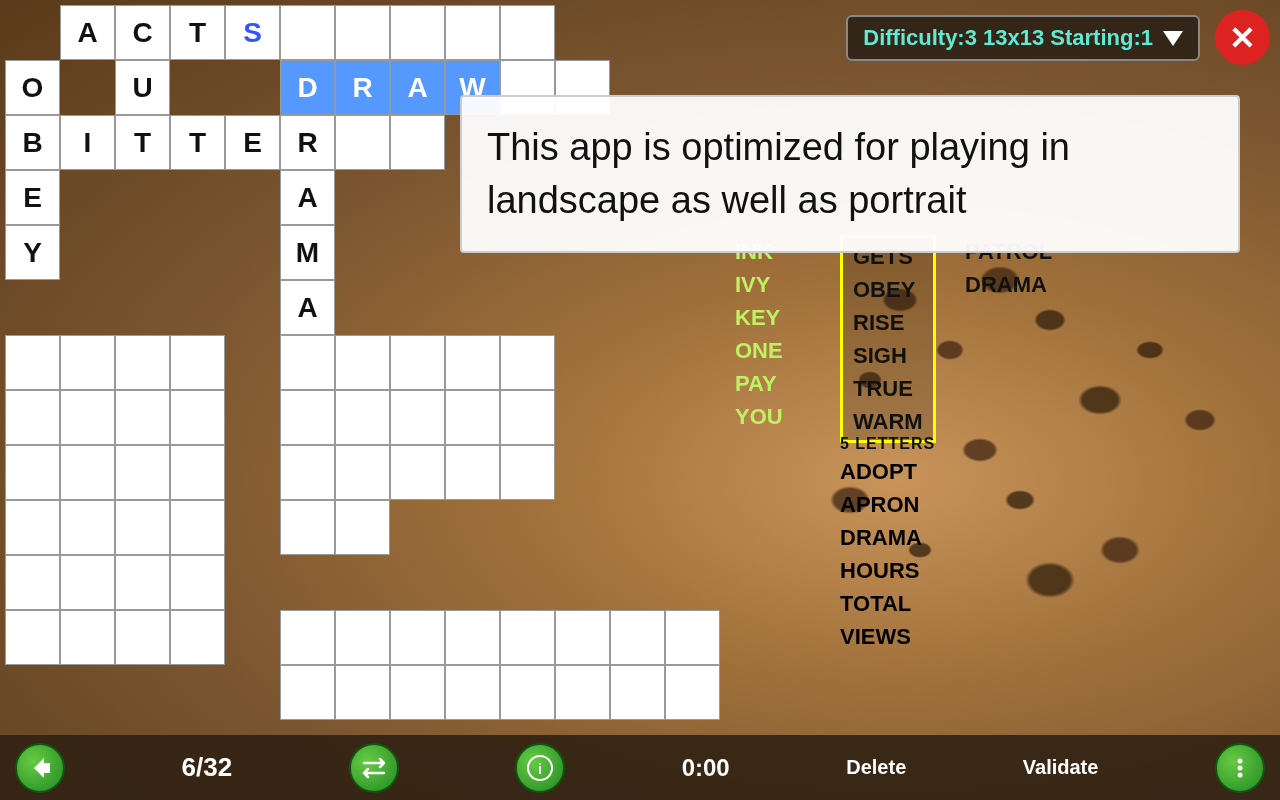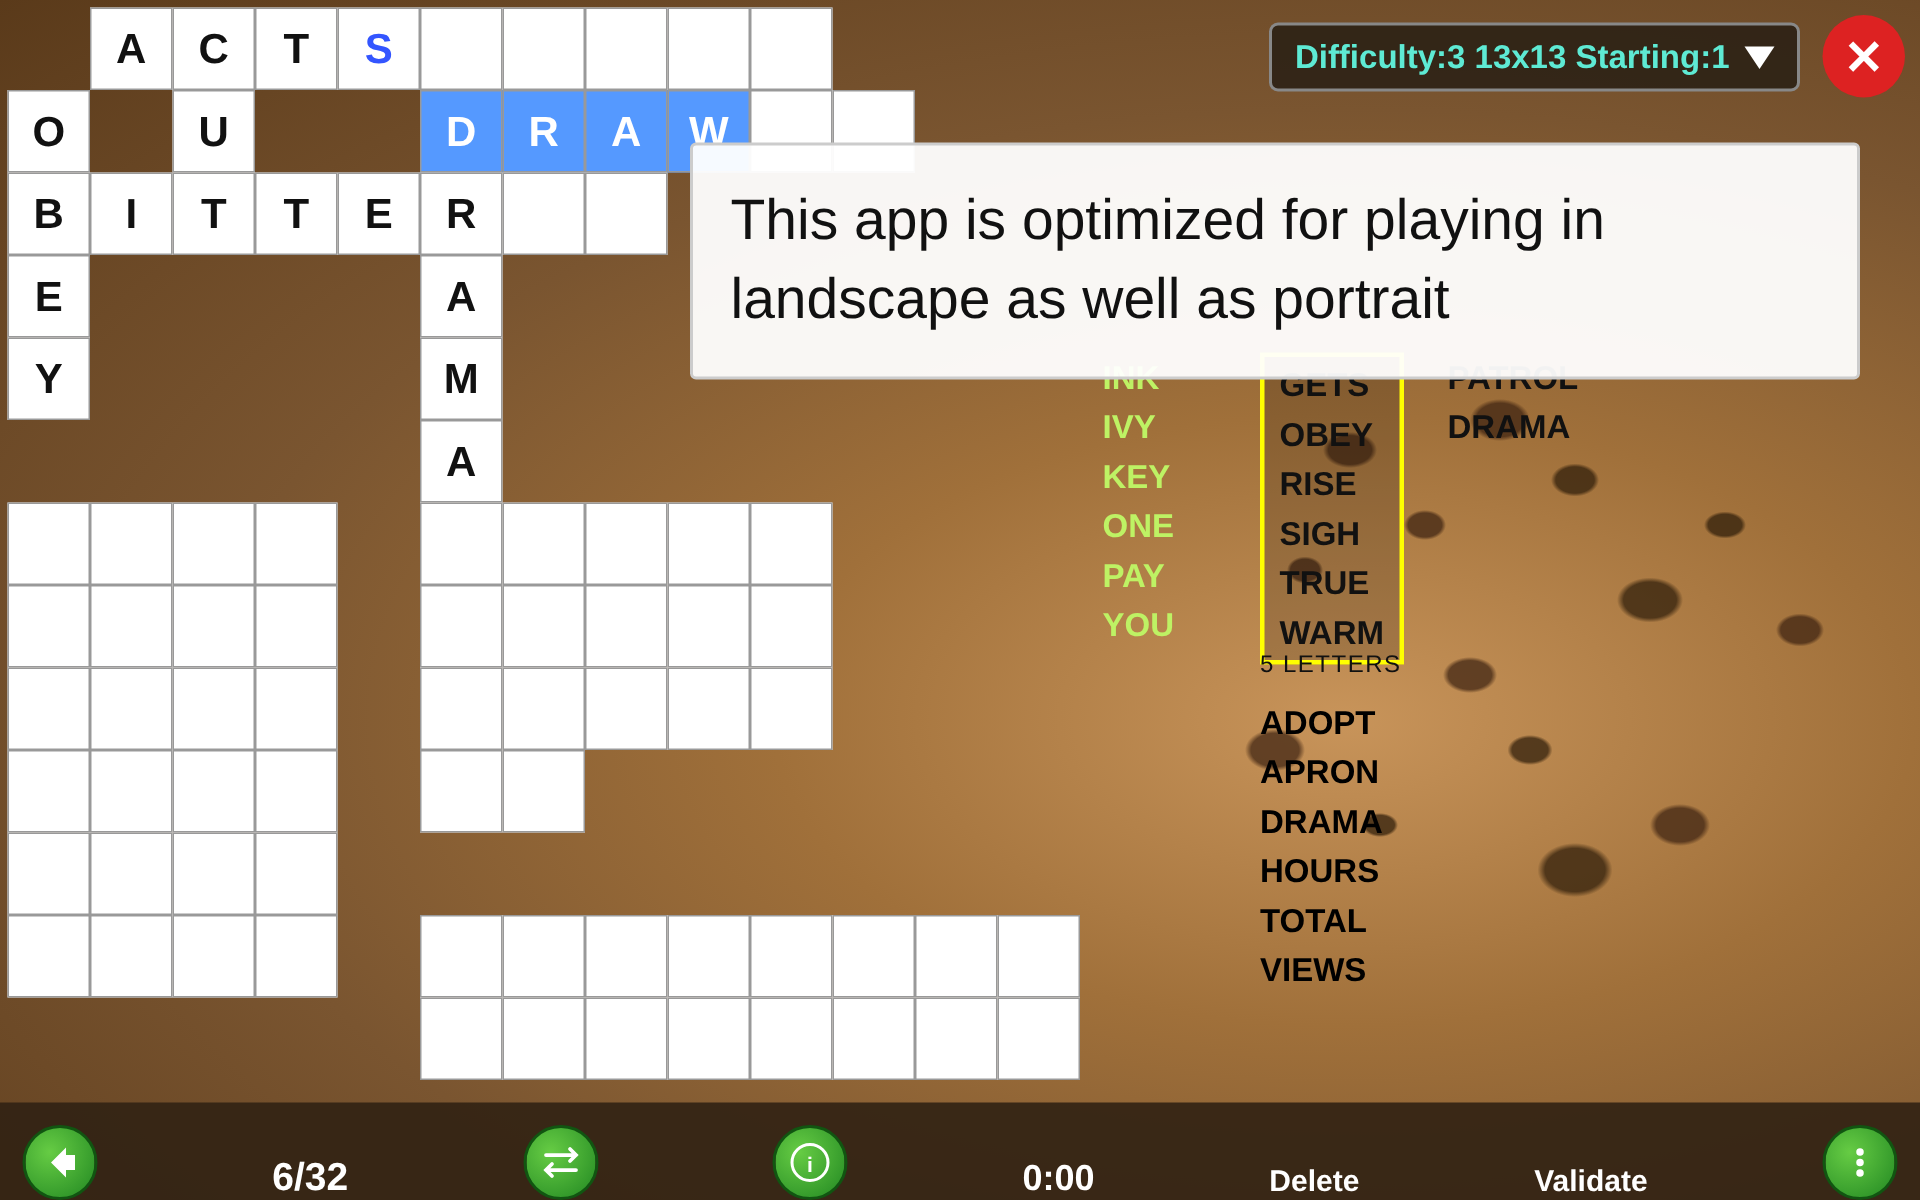--- a/index.html
+++ b/index.html
@@ -152,25 +152,25 @@
     
     #five-letters {
       position: absolute;
       top: 435px;
       left: 840px;
       z-index: 5;
     }
 
     #five-letters-label {
       font-size: 16px;
-      font-weight: normal;
+      font-weight: bold;
       color: #111;
       letter-spacing: 1px;
       display: block;
-      margin-bottom: 12px;
+      margin-bottom: 2px;
     }
 
     #five-letter-words {
       font-size: 22px;
       font-weight: bold;
       color: #000000;
       line-height: 1.5;
     }
 
     
@@ -225,21 +225,21 @@
 
     
     #bottom-bar {
       position: absolute;
       bottom: 0;
       left: 0;
       right: 0;
       height: 65px;
       background: rgba(50,35,20,0.92);
       display: flex;
-      align-items: flex-end;
+      align-items: center;
       justify-content: space-between;
       padding: 0 15px;
       z-index: 20;
     }
 
     .bottom-btn {
       display: flex;
       align-items: center;
       gap: 8px;
       cursor: pointer;

